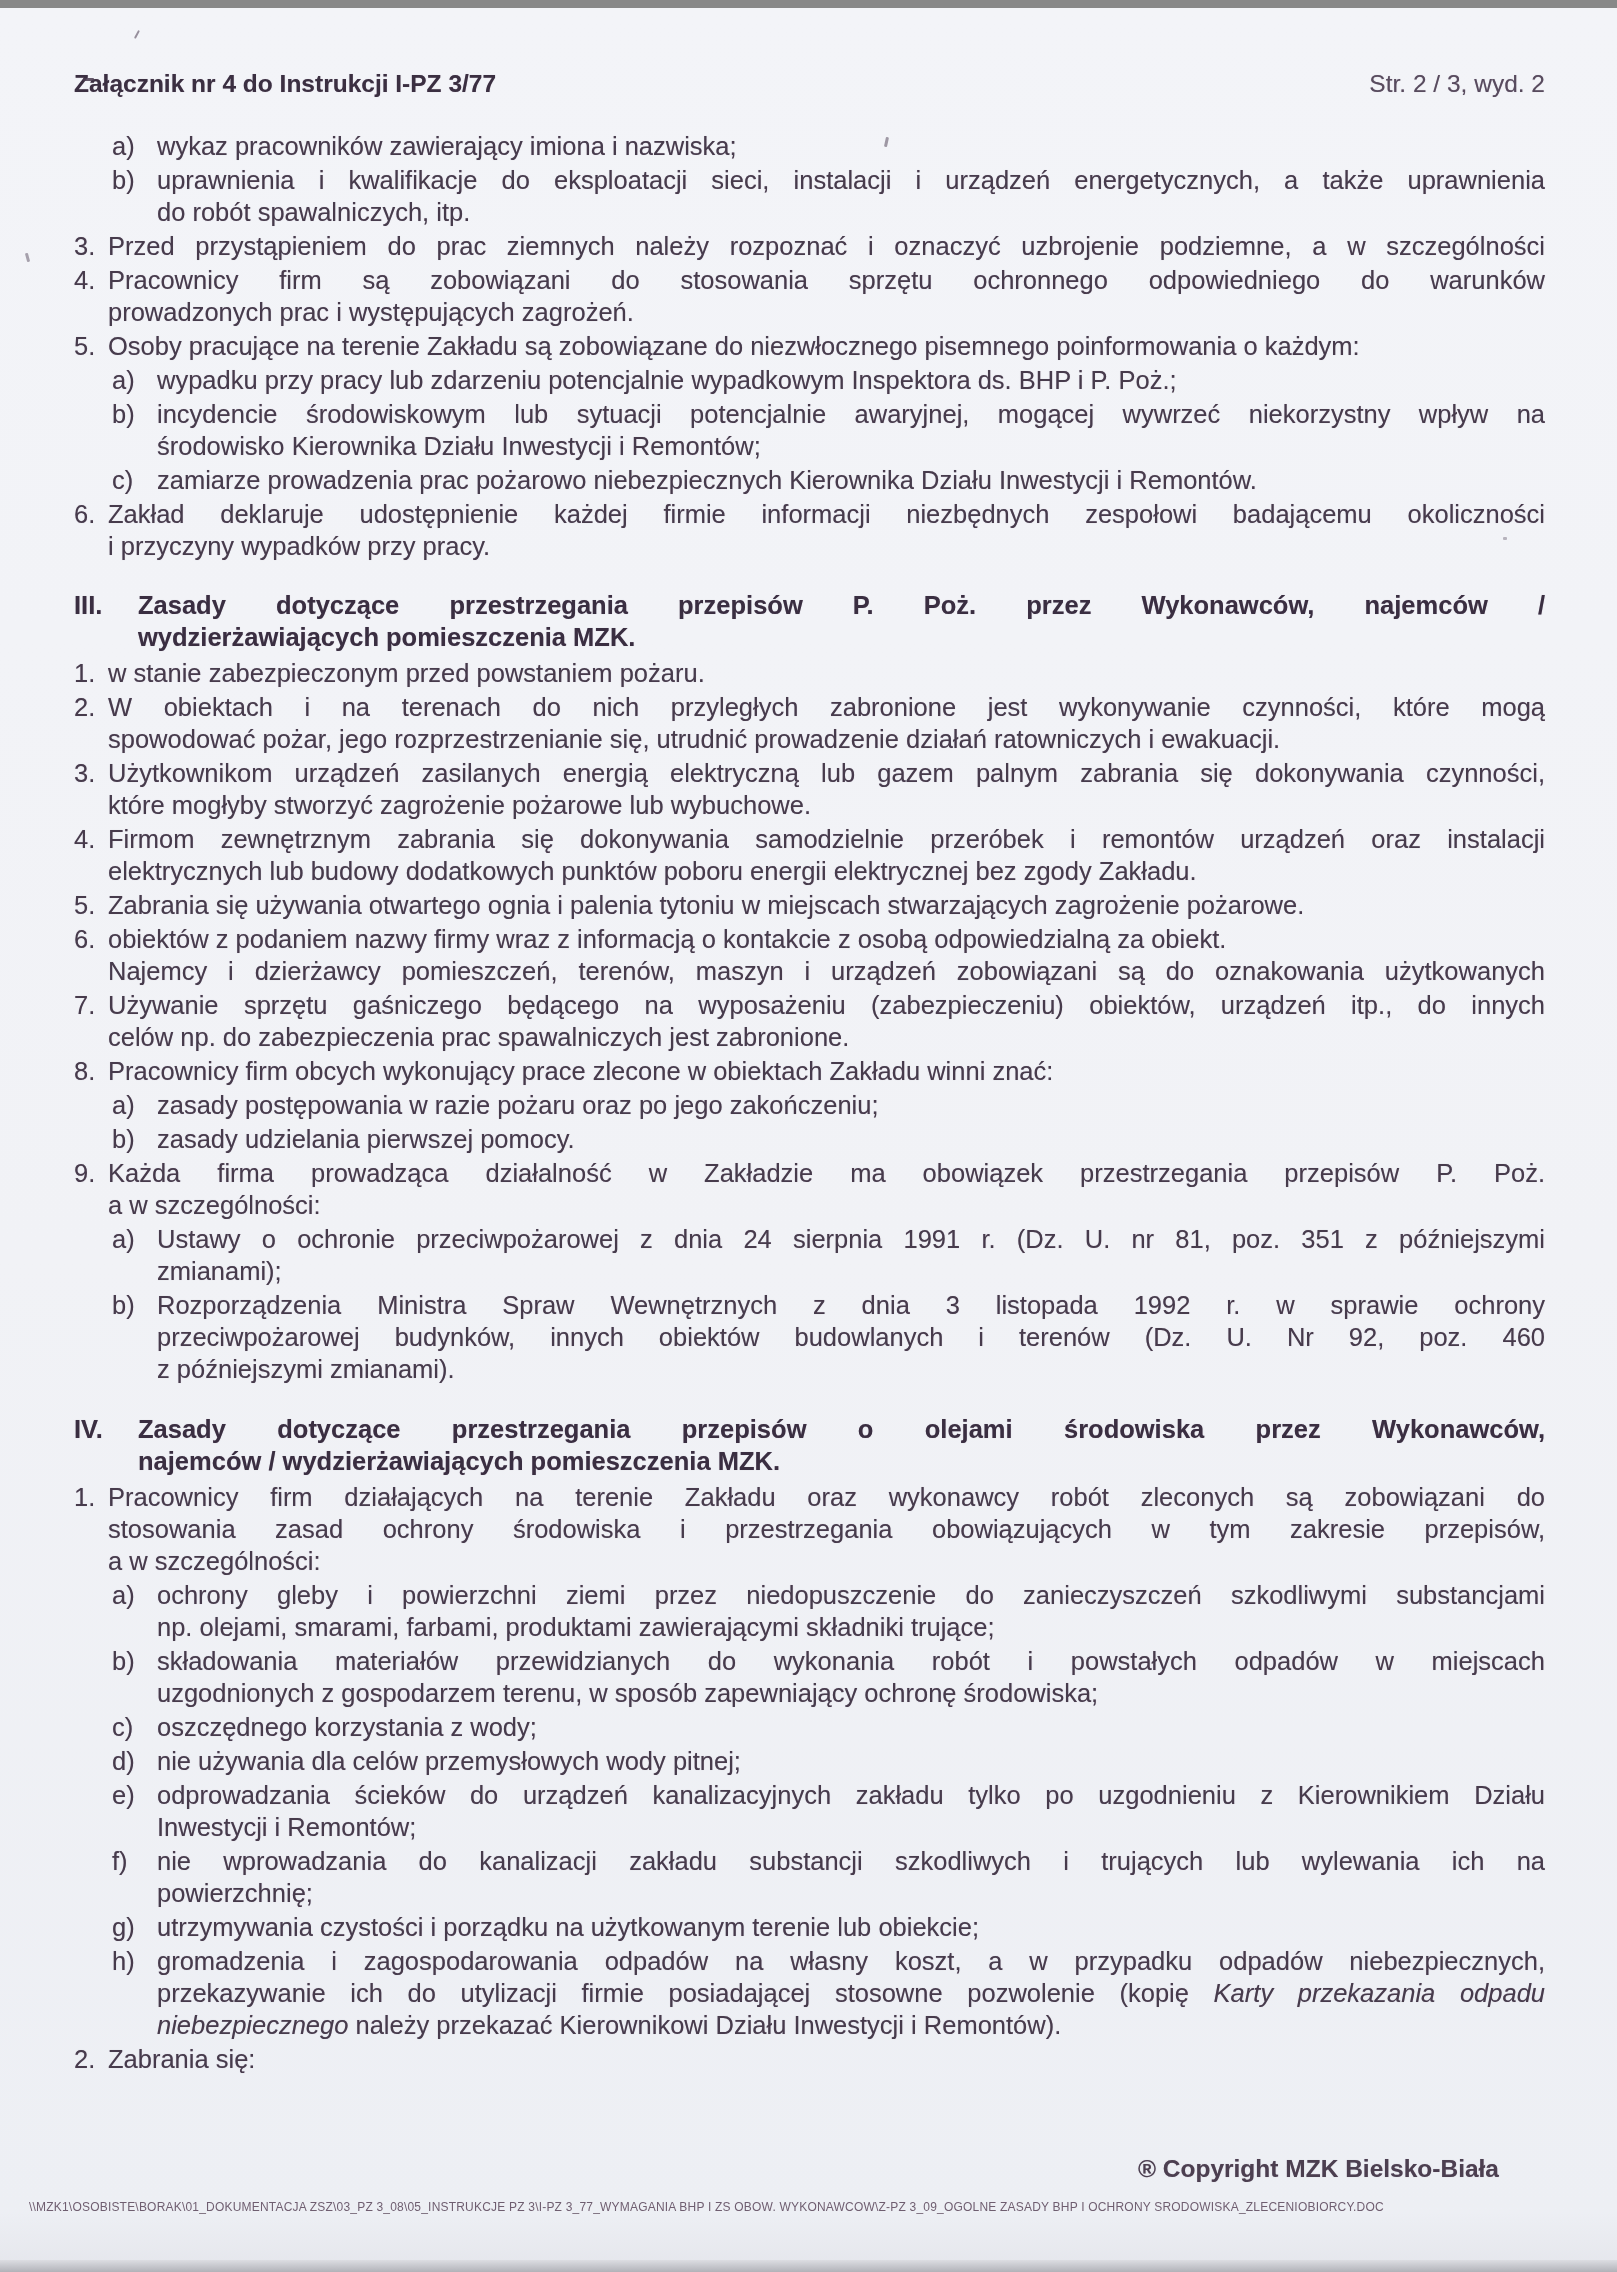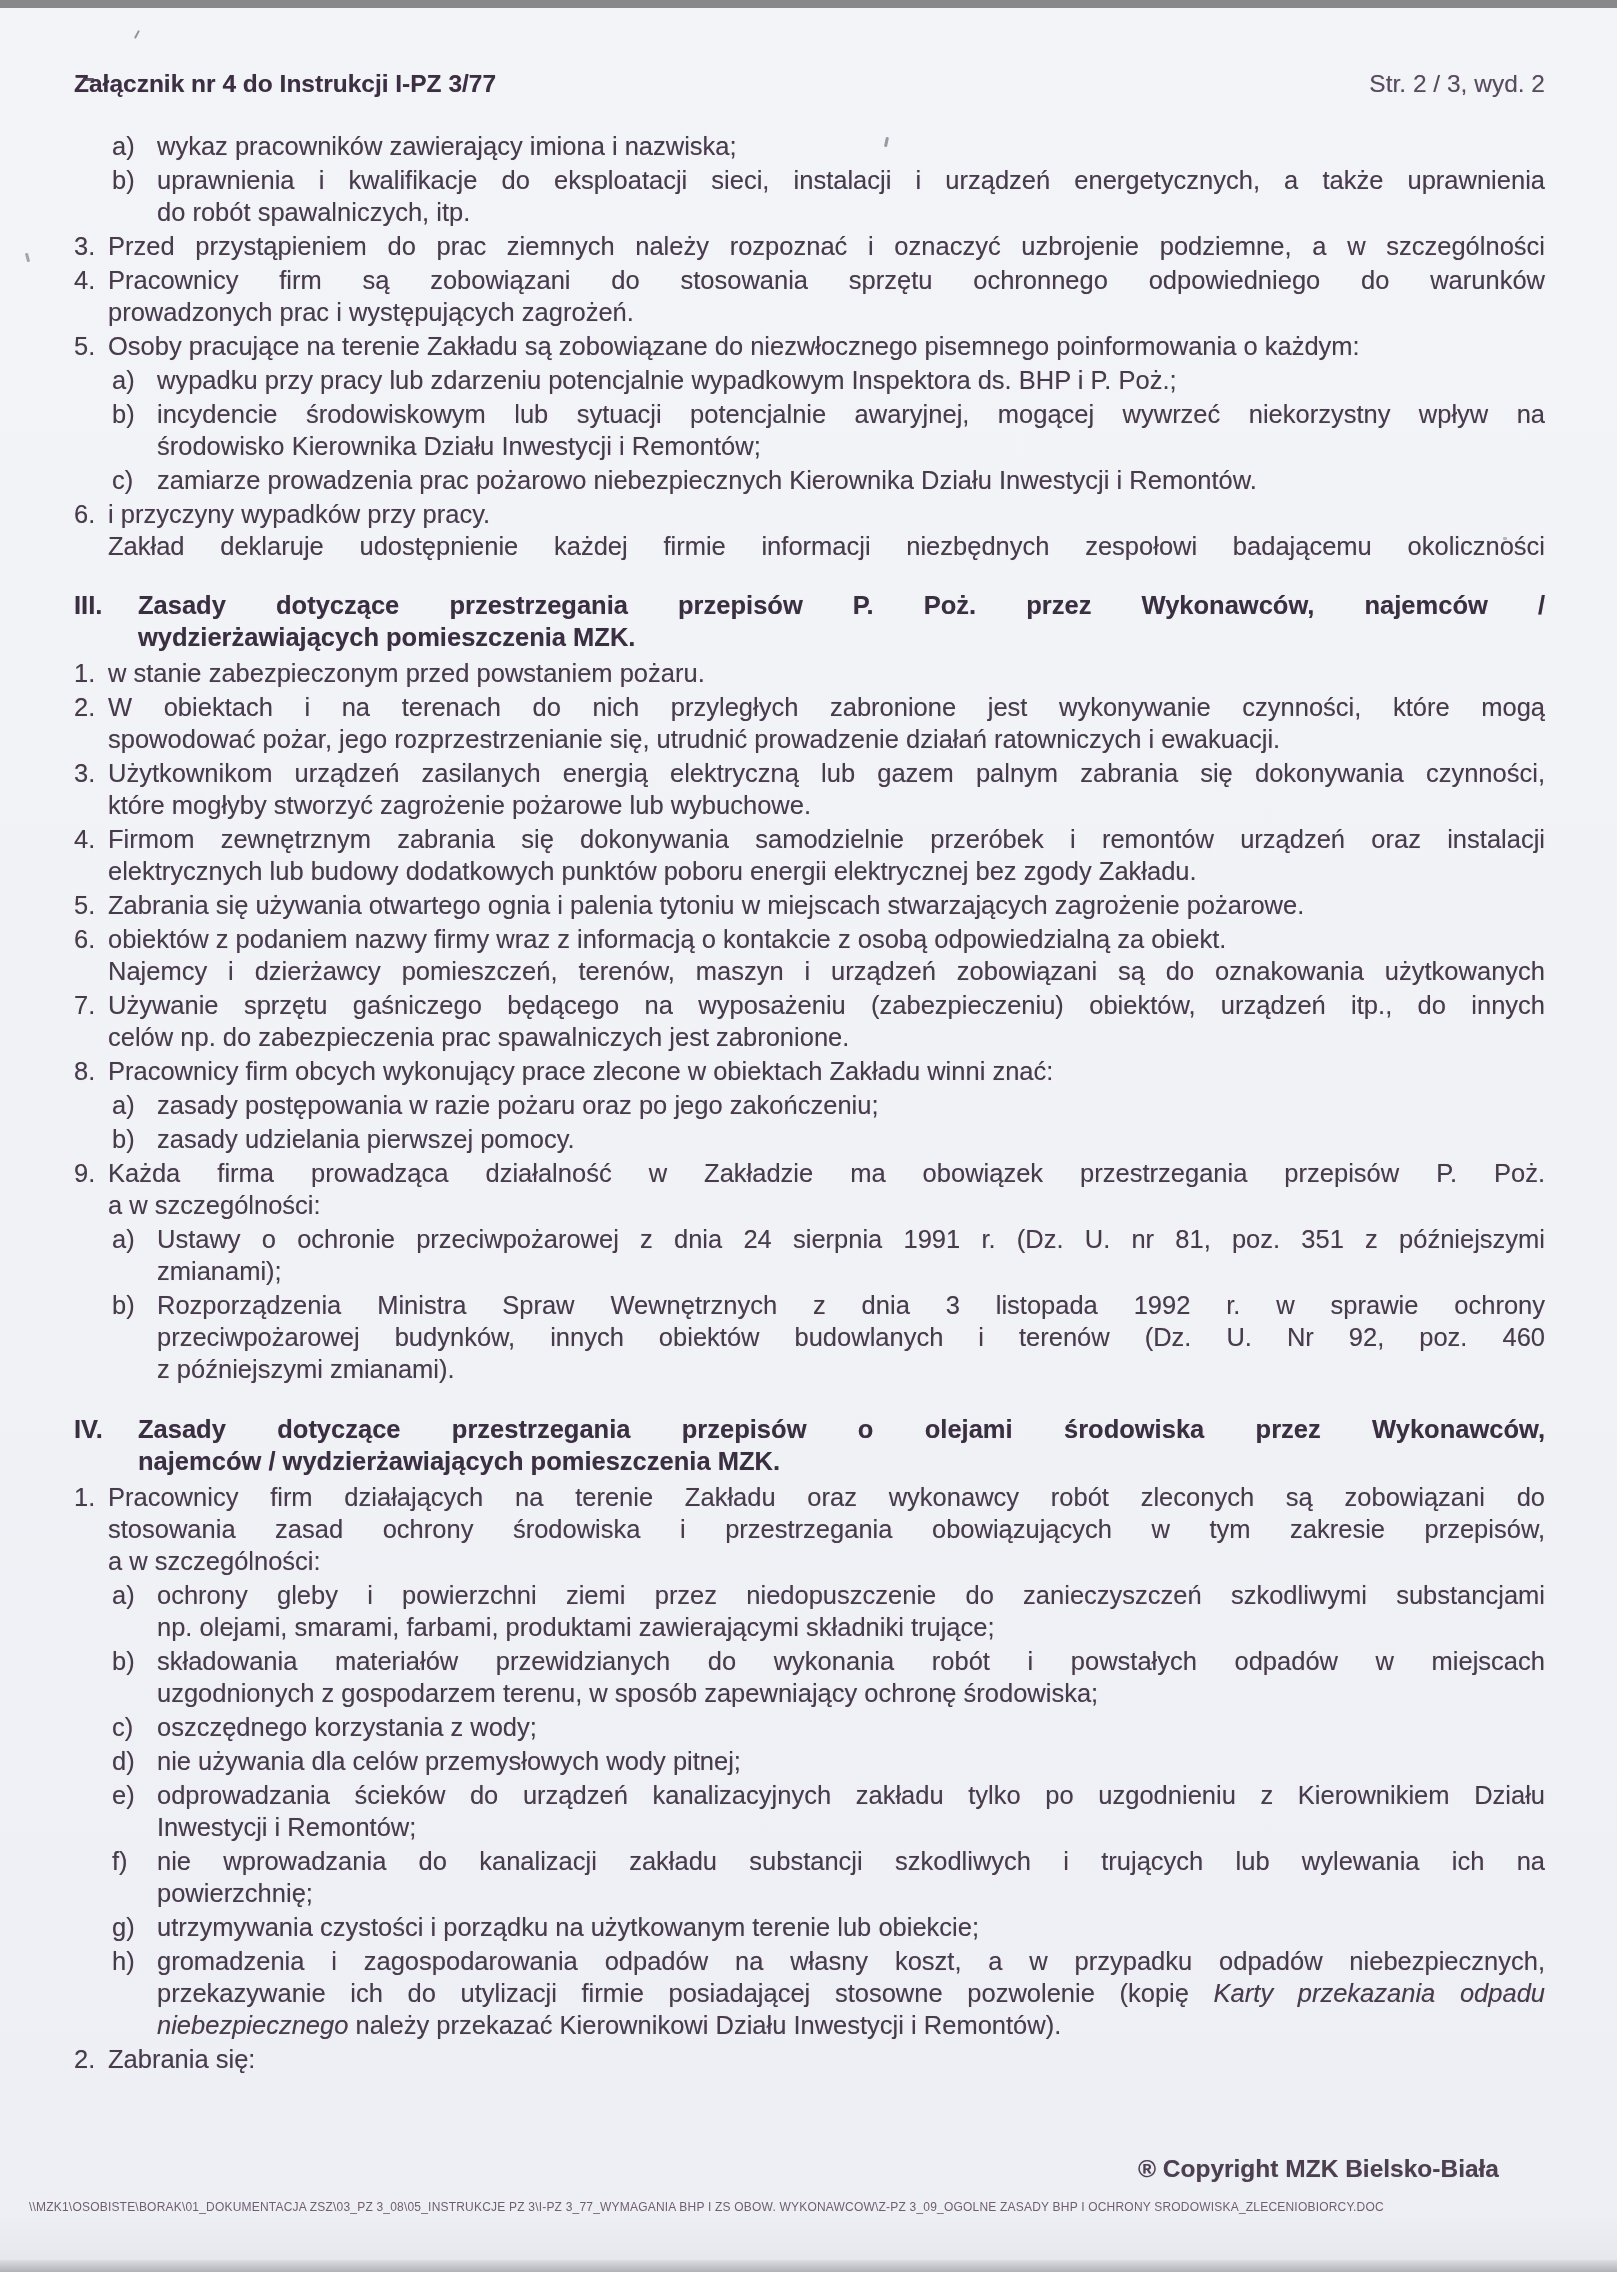--- a/index.html
+++ b/index.html
@@ -110,22 +110,22 @@
       </div>
       <div class="block item level2">
         <span class="marker">c)</span>
         <div class="text">
           <div class="line"><span>zamiarze prowadzenia prac pożarowo niebezpiecznych Kierownika Działu Inwestycji i Remontów.</span></div>
         </div>
       </div>
       <div class="block item level1">
         <span class="marker">6.</span>
         <div class="text">
+          <div class="line just"><span>Zakład deklaruje udostępnienie każdej firmie informacji niezbędnych zespołowi badającemu okoliczności</span></div>
           <div class="line"><span>i przyczyny wypadków przy pracy.</span></div>
-          <div class="line just"><span>Zakład deklaruje udostępnienie każdej firmie informacji niezbędnych zespołowi badającemu okoliczności</span></div>
         </div>
       </div>
       <div class="block heading">
         <span class="marker">III.</span>
         <div class="text">
           <div class="line just"><span>Zasady dotyczące przestrzegania przepisów P. Poż. przez Wykonawców, najemców  /</span></div>
           <div class="line"><span>wydzierżawiających pomieszczenia MZK.</span></div>
         </div>
       </div>
       <div class="block item level1">

